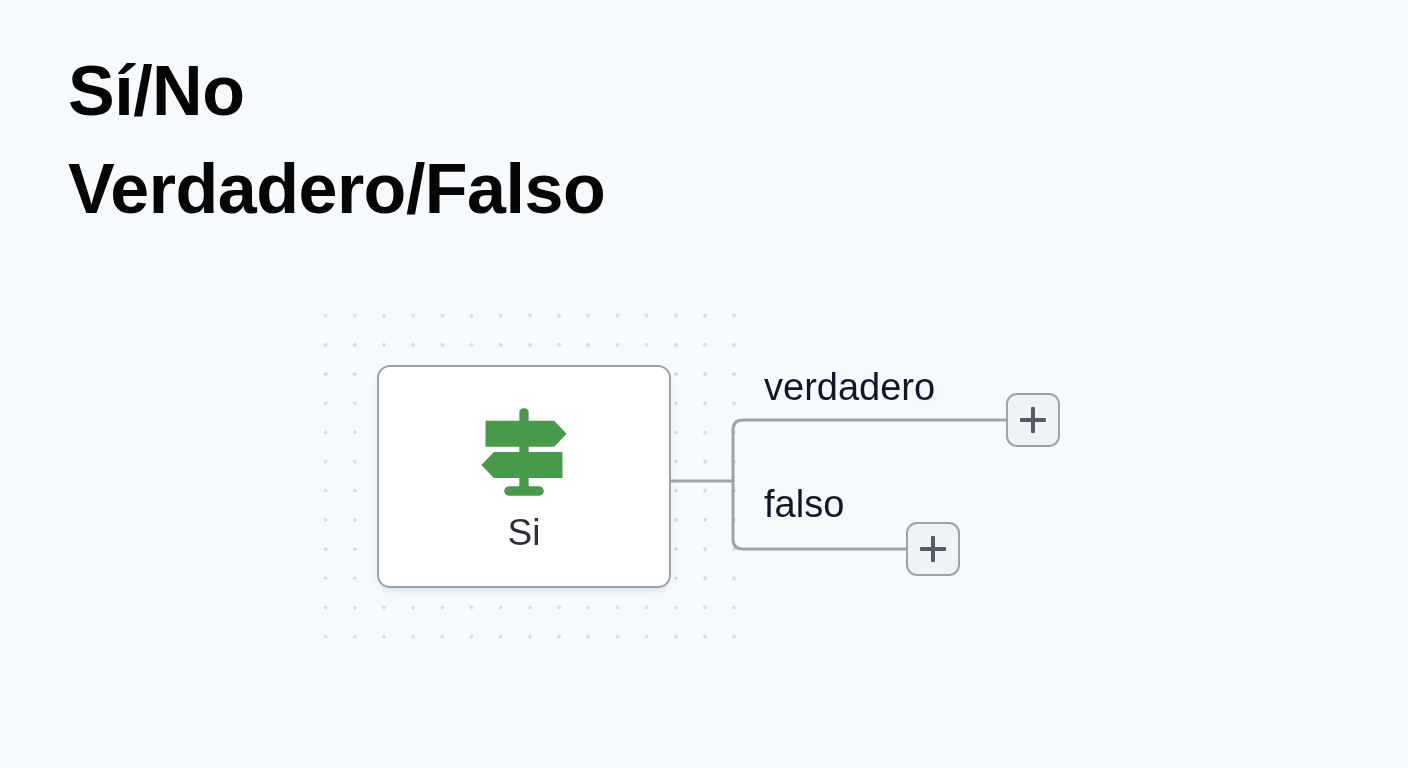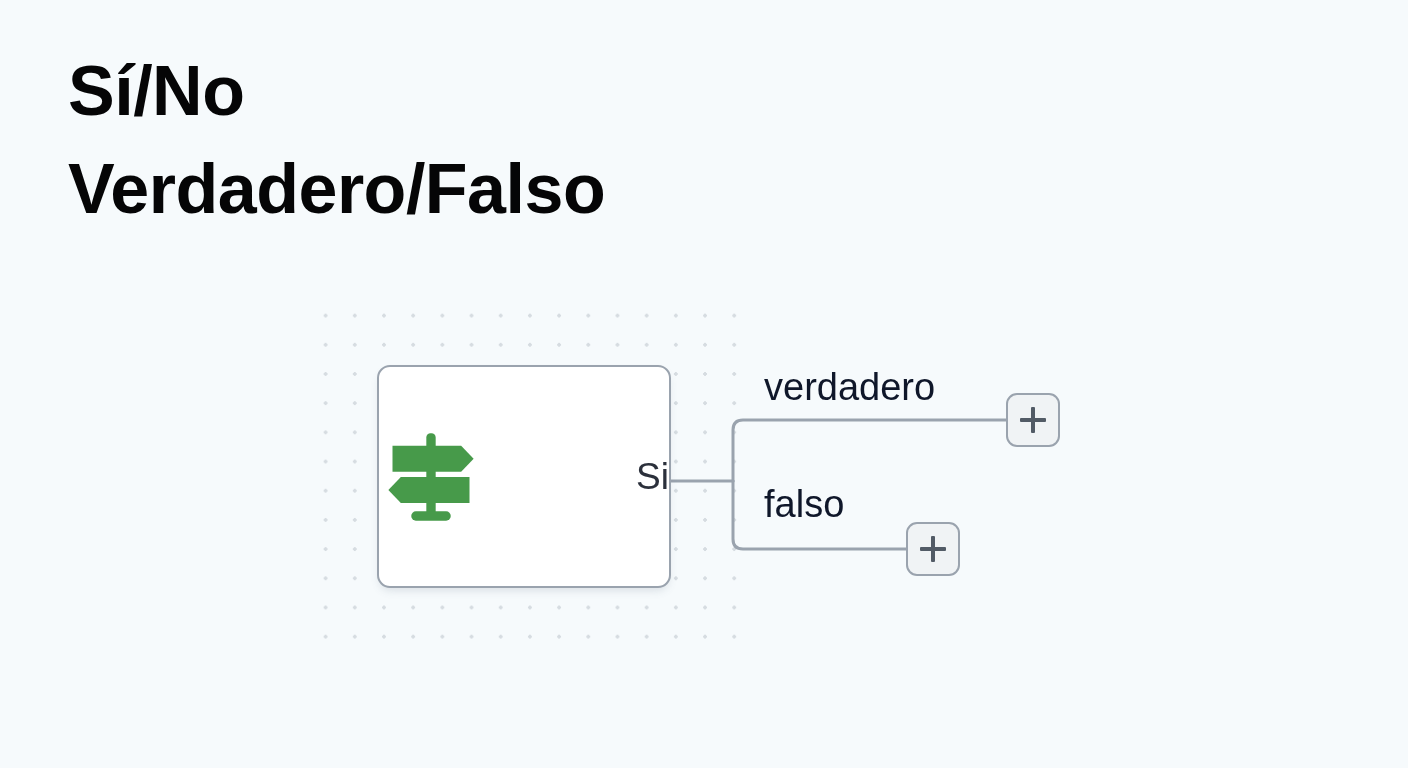--- a/index.html
+++ b/index.html
@@ -55,23 +55,23 @@
     left: 377px;
     top: 365px;
     width: 294px;
     height: 223px;
     background: #ffffff;
     border: 2.5px solid #9aa3ae;
     border-radius: 13px;
     box-shadow: 0 5px 10px -3px rgba(90, 105, 125, 0.20);
     box-sizing: border-box;
     display: flex;
-    flex-direction: row;
+    flex-direction: column;
     align-items: center;
-    justify-content: space-between;
+    justify-content: center;
     gap: 8px;
   }
 
   .node-icon {
     width: 104px;
     height: 104px;
     display: block;
   }
 
   .node-label {

